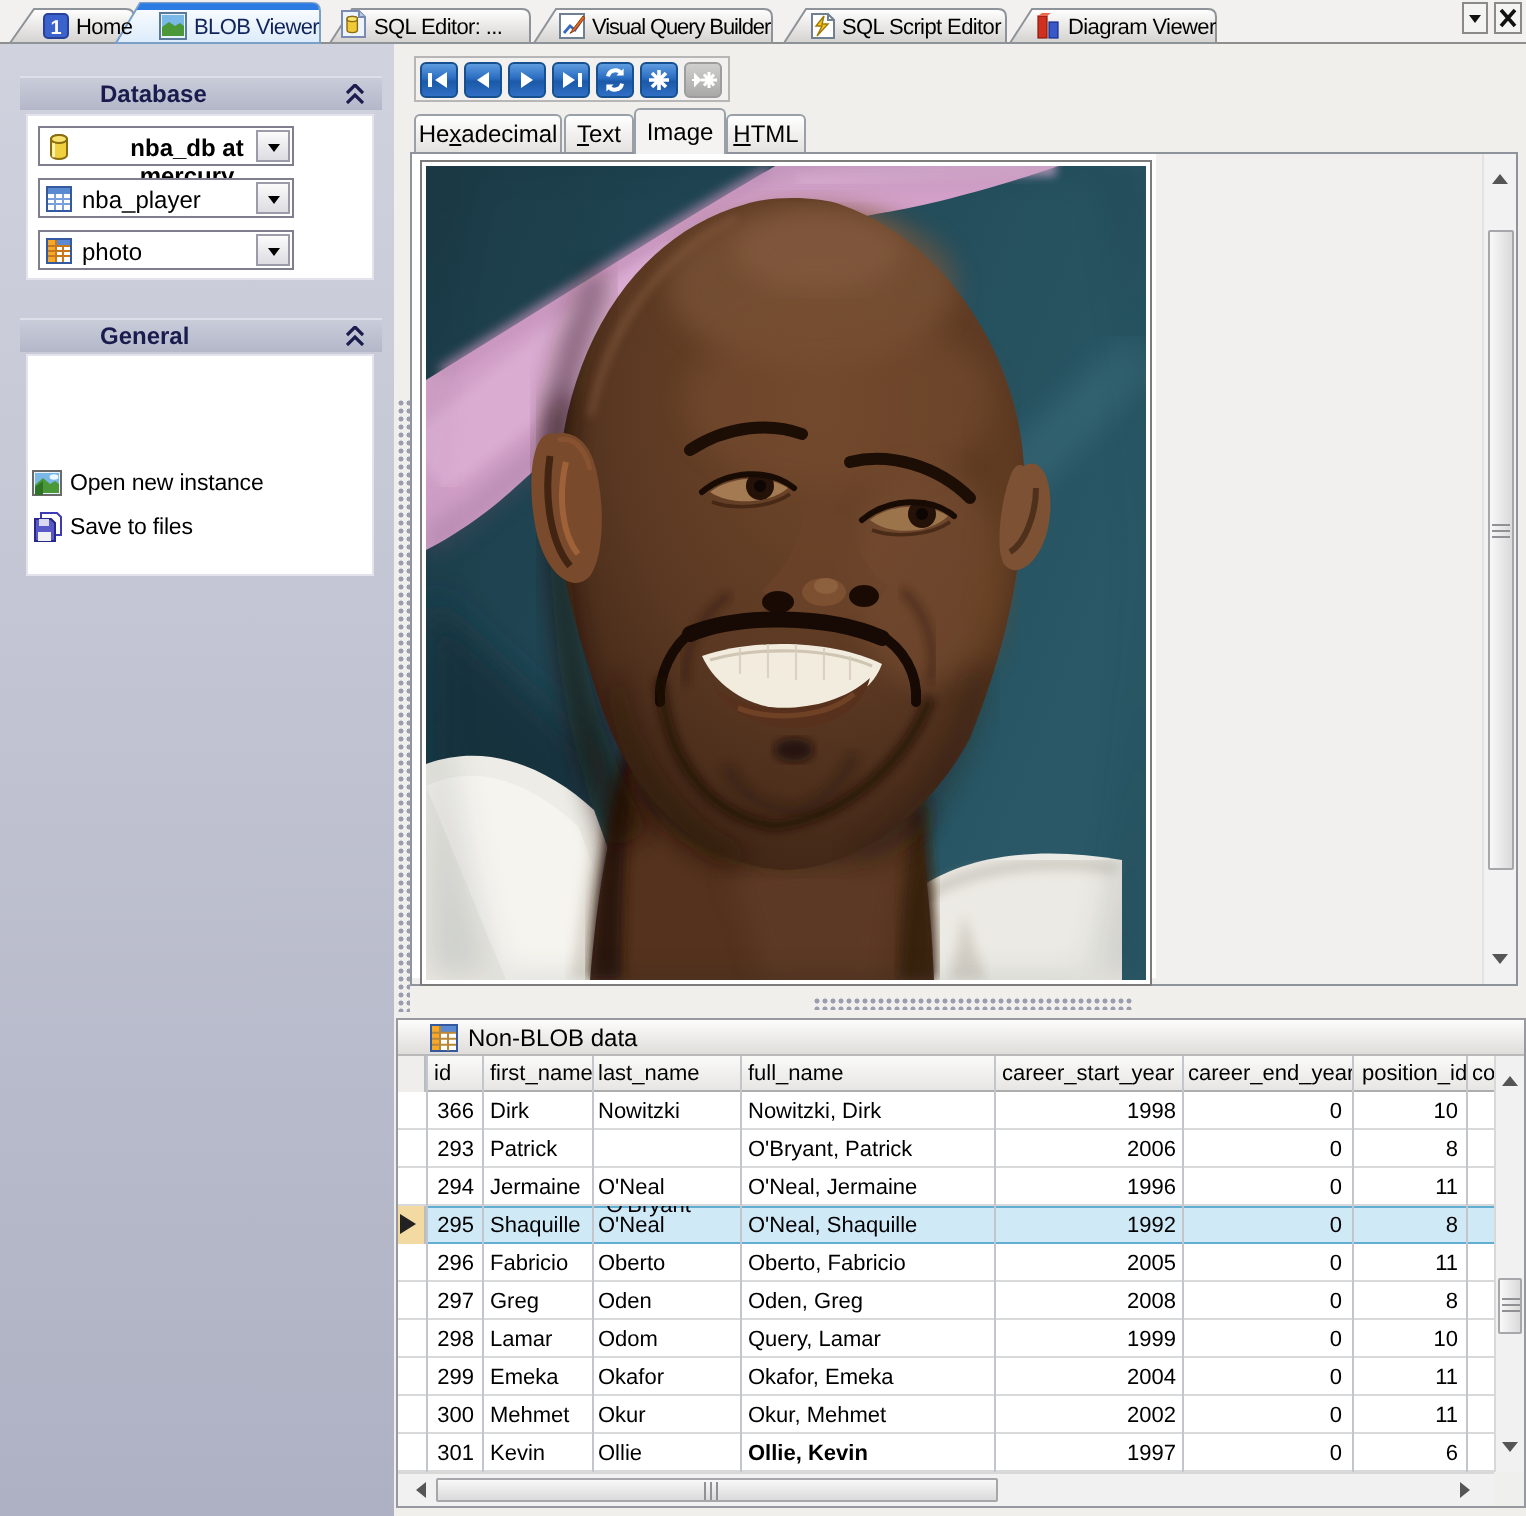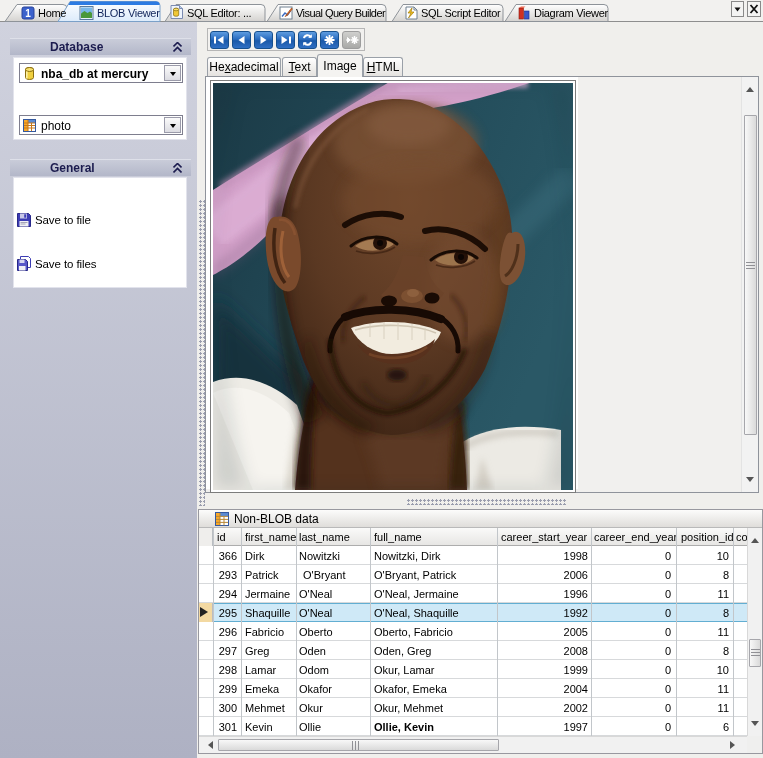--- a/index.html
+++ b/index.html
@@ -6,21 +6,21 @@
 body { position:relative; font-family:"Liberation Sans",sans-serif; background:#f0efec; }
 .abs { position:absolute; }
 
 #tabbar { left:0; top:0; width:763px; height:22px; background:#f2f1ef; border-bottom:1px solid #8e8e8e; }
 
 #sidebar { left:0; top:22px; width:197px; height:736px; background:linear-gradient(#d0d2de,#aeb1c3); }
 .secbar { left:10px; width:181px; height:17px; background:linear-gradient(#c9ccd9,#b3b7c9); border-top:1px solid #dee0e9; }
 .secbar .t { position:absolute; left:20px; top:1px; font-size:12px; font-weight:bold; color:#1b1b4e;margin-left:20px; }
 .chev { position:absolute; right:9px; top:3px; width:9px; height:10px; }
 .panel { left:13px; width:174px; background:#fff; border:1px solid #e2e3ec; }
-.combo { position:absolute; left:5px; width:164px; height:20px; background:#fff; border:1px solid #7e7e8e;text-align:center; }
+.combo { position:absolute; left:5px; width:128px; height:20px; background:#fff; border:1px solid #7e7e8e;text-align:center; }
 .combo .ic { position:absolute; left:3px; top:3px; }
 .combo .tx { position:absolute; left:21px; top:3px; font-size:12px; color:#000; }
 .combo .btn { position:absolute; right:1px; top:1px; width:17px; height:16px; background:linear-gradient(#fbfbfb,#dcdce2); border:1px solid #9b9baa; }
 .combo .btn:after { content:""; position:absolute; left:4.5px; top:6px; border:3.5px solid transparent; border-top:4.5px solid #000; }
 .gitem { position:absolute; left:2px; height:18px; width:168px; }
 .gitem .ic { position:absolute; left:0px; top:1px; }
 .gitem .tx { position:absolute; left:19px; top:3px; font-size:11.5px; letter-spacing:-0.1px; color:#000; white-space:nowrap; }
 
 #vdots { left:199px; top:200px; width:6px; height:306px;
   background-image: radial-gradient(circle at 1.5px 1.5px,#9a9dae 1.1px,transparent 1.4px);
@@ -157,47 +157,56 @@
   <div class="abs panel" style="top:35px;height:83px;">
     <div class="combo" style="top:5px;">
       <svg class="ic" width="13" height="13" viewBox="0 0 13 13">
           <path d="M2.5,2.5 a4,2 0 0 1 8,0 v8 a4,2 0 0 1 -8,0 z" fill="#f0d040" stroke="#8a6d10"></path>
           <ellipse cx="6.5" cy="2.5" rx="4" ry="2" fill="#f8e270" stroke="#8a6d10"></ellipse>
           <path d="M3.8,4.6 v7" stroke="#fdf4b0" stroke-width="1.4"></path>
         </svg>
       <span class="tx" style="font-weight:bold;">nba_db at mercury</span>
         <span class="btn"></span>
     </div>
+    <div class="combo" style="top:31px;">
+      <svg class="ic" width="13" height="13" viewBox="0 0 13 13">
+          <rect x="0.5" y="0.5" width="12" height="12" fill="#fff" stroke="#35599e"></rect>
+          <rect x="1" y="1" width="11" height="3" fill="#5a8ad2"></rect>
+          <path d="M1,6.5 h11 M1,9 h11 M4.5,4 v8 M8.5,4 v8" stroke="#7aa0dc" stroke-width="1"></path>
+        </svg>
+      <span class="tx">nba_player</span>
+        <span class="btn"></span>
+    </div>
     <div class="combo" style="top:57px;">
       <svg class="ic" width="13" height="13" viewBox="0 0 13 13">
           <rect x="0.5" y="0.5" width="12" height="12" fill="#fff" stroke="#35599e"></rect>
           <rect x="1" y="1" width="11" height="3" fill="#5a8ad2"></rect>
           <rect x="1" y="1" width="4" height="11" fill="#f8a828"></rect>
           <path d="M1,4 h11 M1,6.5 h11 M1,9 h11 M5,1 v11 M8.5,4 v8" stroke="#c87818" stroke-width="1"></path>
         </svg>
       <span class="tx">photo</span>
         <span class="btn"></span>
     </div>
   </div>
   <div class="abs secbar" style="top:137px;">
       <span class="t">General</span>
     <svg class="chev" viewBox="0 0 9 10">
         <path d="M0.5,4.5 L4.5,0.5 L8.5,4.5 M0.5,9.5 L4.5,5.5 L8.5,9.5" fill="none" stroke="#1b1b4e" stroke-width="1.6"></path>
       </svg>
   </div>
   <div class="abs panel" style="top:155px;height:111px;">
-    <div class="gitem" style="top:33px;">
+    <div class="gitem" style="top:55px;">
       <svg class="ic" width="16" height="16" viewBox="0 0 16 16">
-          <path d="M1.5,1.5 h11 l2,2 v11 h-13 z" fill="#3c3cb4" stroke="#28288a"></path>
-          <rect x="4" y="1.5" width="7" height="5" fill="#c8c8e8"></rect>
-          <rect x="8.2" y="2.3" width="2" height="3.4" fill="#3c3cb4"></rect>
-          <rect x="3.5" y="9" width="9" height="5.5" fill="#f0f0f4"></rect>
-          <path d="M4.5,10.5 h7 M4.5,12 h5" stroke="#9090a8" stroke-width="0.8"></path>
+          <rect x="0.5" y="1.5" width="14" height="12" fill="#e8f2fa" stroke="#6a6a6a"></rect>
+          <rect x="1.5" y="2.5" width="12" height="6" fill="#7ab8e8"></rect>
+          <ellipse cx="11" cy="4.5" rx="2.2" ry="1.4" fill="#eef8ff"></ellipse>
+          <path d="M1.5,8.5 l4,-3.5 l3.5,3 l2.5,-1.5 l2,1.5 v4.5 h-12 z" fill="#4a9838"></path>
+          <path d="M1.5,9.5 l4,-3 v7 h-4 z" fill="#2f7326"></path>
         </svg>
-      <span class="tx">Save to file</span>
+      <span class="tx">Open new instance</span>
       </div>
     <div class="gitem" style="top:77px;">
       <svg class="ic" width="16" height="16" viewBox="0 0 16 16">
           <path d="M4.5,0.5 h8 l2,2 v9 h-10 z" fill="#fff" stroke="#3c3cb4"></path>
           <path d="M1.5,3.5 h8 l2,2 v9 h-10 z" fill="#5858c8" stroke="#28288a"></path>
           <rect x="3.5" y="3.5" width="5" height="3.5" fill="#d8d8f0"></rect>
           <rect x="3" y="10" width="6.5" height="4.5" fill="#f0f0f4"></rect>
         </svg>
       <span class="tx">Save to files</span>
       </div>
@@ -423,21 +432,21 @@
       <span style="left:46px;">Dirk</span>
       <span style="left:100px;">Nowitzki</span>
       <span style="left:175px;">Nowitzki, Dirk</span>
       <span class="r" style="left:300px;width:89px;">1998</span>
       <span class="r" style="left:394px;width:78px;">0</span>
       <span class="r" style="left:474px;width:56px;">10</span>
     </div>
     <div class="grow" style="top:565px;">
       <span class="r" style="left:14px;width:24px;">293</span>
       <span style="left:46px;">Patrick</span>
-      <span style="left:104px;">O'Bryant</span>
+      <span style="left:104px;margin-top:28px;">O'Bryant</span>
       <span style="left:175px;">O'Bryant, Patrick</span>
       <span class="r" style="left:300px;width:89px;">2006</span>
       <span class="r" style="left:394px;width:78px;">0</span>
       <span class="r" style="left:474px;width:56px;">8</span>
     </div>
     <div class="grow" style="top:584px;padding-left:24px;">
       <span class="r" style="left:14px;width:24px;">294</span>
       <span style="left:46px;">Jermaine</span>
       <span style="left:100px;">O'Neal</span>
       <span style="left:175px;">O'Neal, Jermaine</span>
@@ -471,21 +480,21 @@
       <span style="left:100px;">Oden</span>
       <span style="left:175px;">Oden, Greg</span>
       <span class="r" style="left:300px;width:89px;">2008</span>
       <span class="r" style="left:394px;width:78px;">0</span>
       <span class="r" style="left:474px;width:56px;">8</span>
     </div>
     <div class="grow" style="top:660px;">
       <span class="r" style="left:14px;width:24px;">298</span>
       <span style="left:46px;">Lamar</span>
       <span style="left:100px;">Odom</span>
-      <span style="left:175px;">Okur, Lamar</span>
+      <span style="left:175px;">Query, Lamar</span>
       <span class="r" style="left:300px;width:89px;">1999</span>
       <span class="r" style="left:394px;width:78px;">0</span>
       <span class="r" style="left:474px;width:56px;">10</span>
     </div>
     <div class="grow" style="top:679px;">
       <span class="r" style="left:14px;width:24px;">299</span>
       <span style="left:46px;">Emeka</span>
       <span style="left:100px;">Okafor</span>
       <span style="left:175px;">Okafor, Emeka</span>
       <span class="r" style="left:300px;width:89px;">2004</span>

